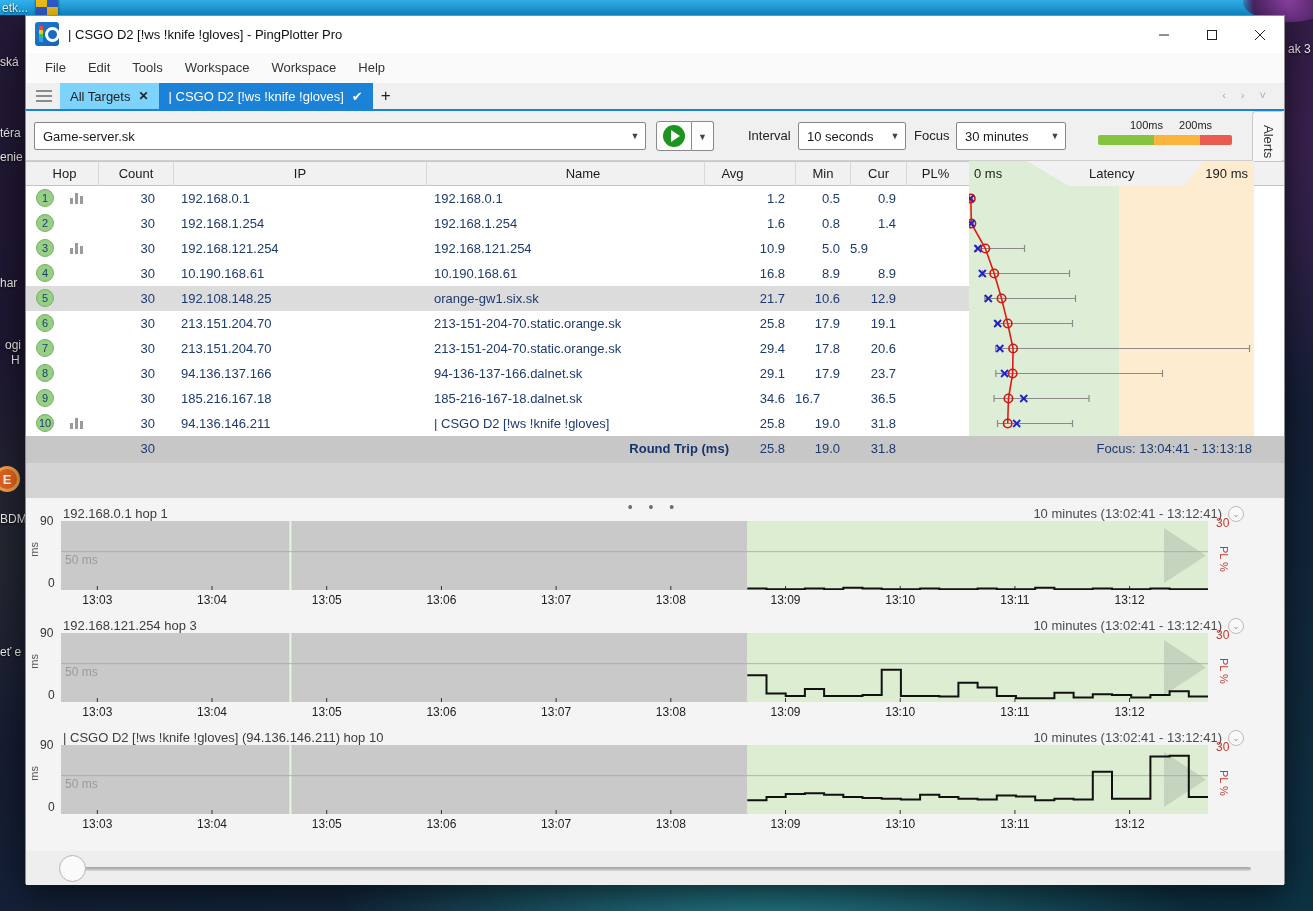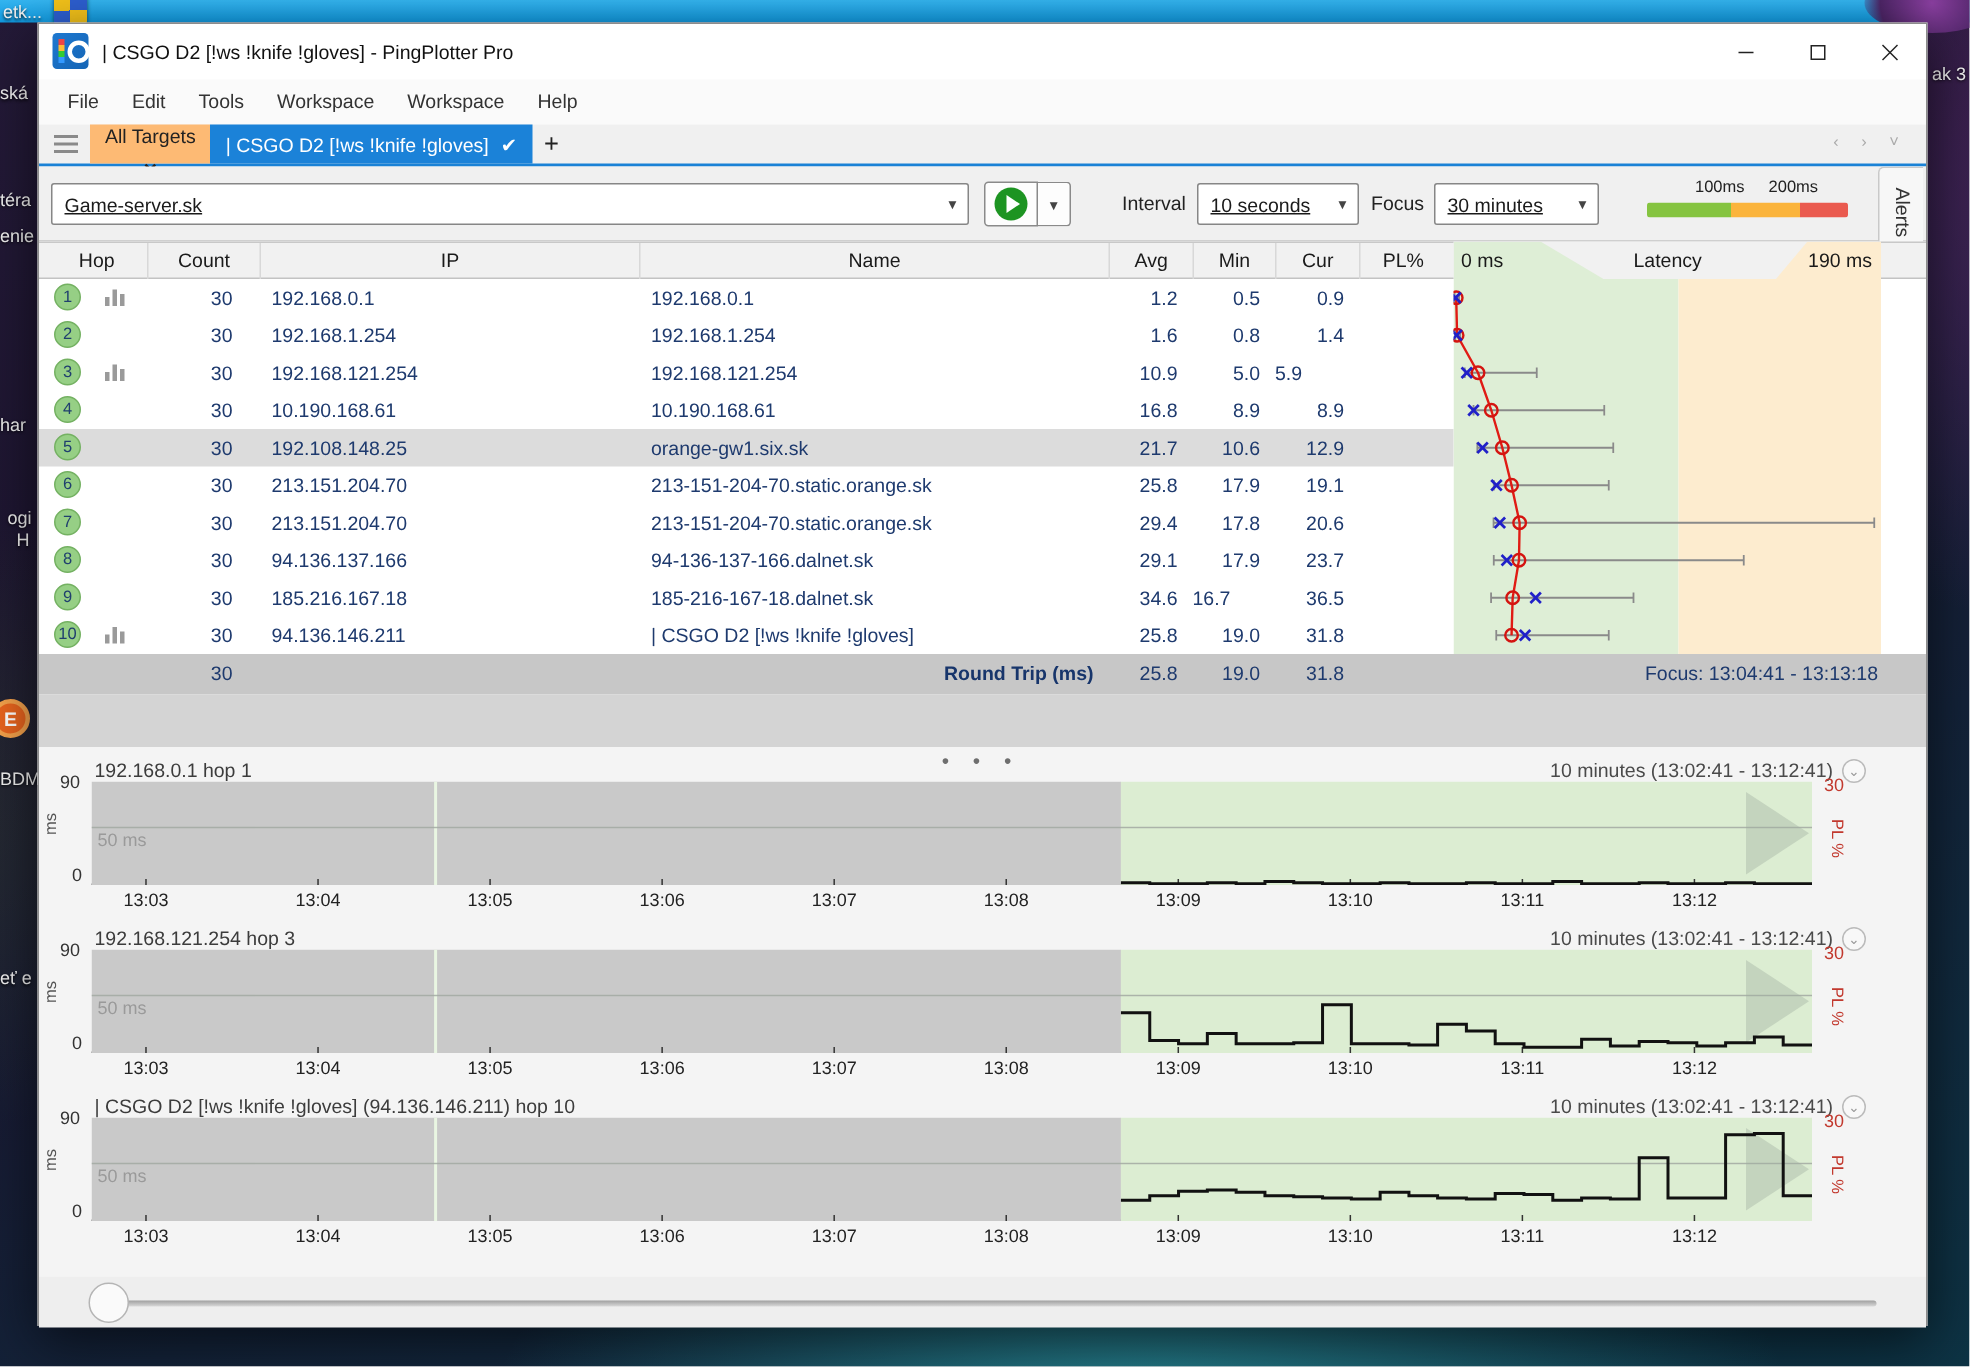--- a/index.html
+++ b/index.html
@@ -37,31 +37,31 @@
   .wbtn svg { display:block; }
 
   #menubar { position:absolute; left:0; top:37px; width:100%; height:30px; background:#fafafa; display:flex; align-items:center; padding-left:8px; }
   .menu-item { padding:0 11px; font-size:13px; color:#333; height:30px; line-height:30px; }
 
   #tabbar { position:absolute; left:0; top:67px; width:100%; height:28px; background:#f0f0f0; border-bottom:2px solid #1a82d6; }
   #hamb { position:absolute; left:10px; top:7px; width:16px; height:12px; border-top:2px solid #8a8a8a; border-bottom:2px solid #8a8a8a; }
   #hamb:before{ content:""; display:block; margin-top:3px; border-top:2px solid #8a8a8a; }
   #tabs { position:absolute; left:34px; top:0; height:26px; display:flex; }
   .tab { height:26px; display:flex; align-items:center; padding:0 10px; font-size:13px; gap:8px; }
-  .tab.inactive { background:#fdba74; color:#222;flex-direction:column; }
+  .tab.inactive { background:#7dd3fc; color:#222; }
   .tab.active { background:#1b82d8; color:#fff; }
   .tab .x { font-weight:bold; font-size:12px; color:#222; }
   .tab .chk { font-size:13px; color:#fff; }
   .addtab { width:26px; height:26px; font-size:17px; color:#222; text-align:center; line-height:25px; }
   #tabnav { position:absolute; right:12px; top:6px; color:#aaa; font-size:11px; letter-spacing:6px; }
 
   #toolbar { position:absolute; left:0; top:95px; width:100%; height:50px; background:#f0f0f0; border-bottom:1px solid #cfcfcf; }
   .combo { position:absolute; background:#fff; border:1px solid #868686; border-radius:2px; font-size:13px; color:#1a1a1a;
     display:flex; align-items:center; }
-  .combo .cv { flex:1; padding-left:8px; white-space:nowrap; overflow:hidden;text-decoration:underline; }
+  .combo .cv { flex:1; padding-left:8px; white-space:nowrap; overflow:hidden; }
   .combo .arr { width:20px; text-align:center; color:#444; font-size:9px; }
   #target-combo { left:8px; top:11px; width:612px; height:28px; }
   #playgrp { position:absolute; left:630px; top:10px; height:30px; display:flex; }
   #playbtn { width:36px; height:30px; background:#fdfdfd; border:1px solid #8a8a8a; border-radius:3px 0 0 3px;
     display:flex; align-items:center; justify-content:center; }
   #playcirc { width:22px; height:22px; border-radius:50%; background:#1d9422; position:relative; }
   #playcirc:before { content:""; position:absolute; left:8px; top:5px; border-left:9px solid #fff; border-top:6px solid transparent; border-bottom:6px solid transparent; }
   #playdrop { width:22px; height:30px; background:#fdfdfd; border:1px solid #8a8a8a; border-left:none; border-radius:0 3px 3px 0;
     font-size:9px; color:#444; text-align:center; line-height:30px; }
   .tb-label { position:absolute; top:11px; height:28px; line-height:28px; font-size:13px; color:#222; }
@@ -227,21 +227,21 @@
           </div>
       </div>
     </div>
     <div id="alerts-tab">Alerts</div>
 
     <div id="thead">
       <div class="hc" style="left:5px;width:67px;border-left:none;">Hop</div>
       <div class="hc" style="left:72px;width:75px;">Count</div>
       <div class="hc" style="left:147px;width:253px;">IP</div>
       <div class="hc" style="left:400px;width:313px;">Name</div>
-      <div class="hc" style="left:713px;width:56px;">Avg</div>
+      <div class="hc" style="left:678px;width:56px;">Avg</div>
       <div class="hc" style="left:769px;width:55px;">Min</div>
       <div class="hc" style="left:824px;width:56px;">Cur</div>
       <div class="hc" style="left:880px;width:58px;">PL%</div>
     </div>
 
     <div id="rows">
         <div class="trow" style="top: 0px;">
           <div class="hopbadge">1</div>
           <div class="baricon">
             <i></i>

